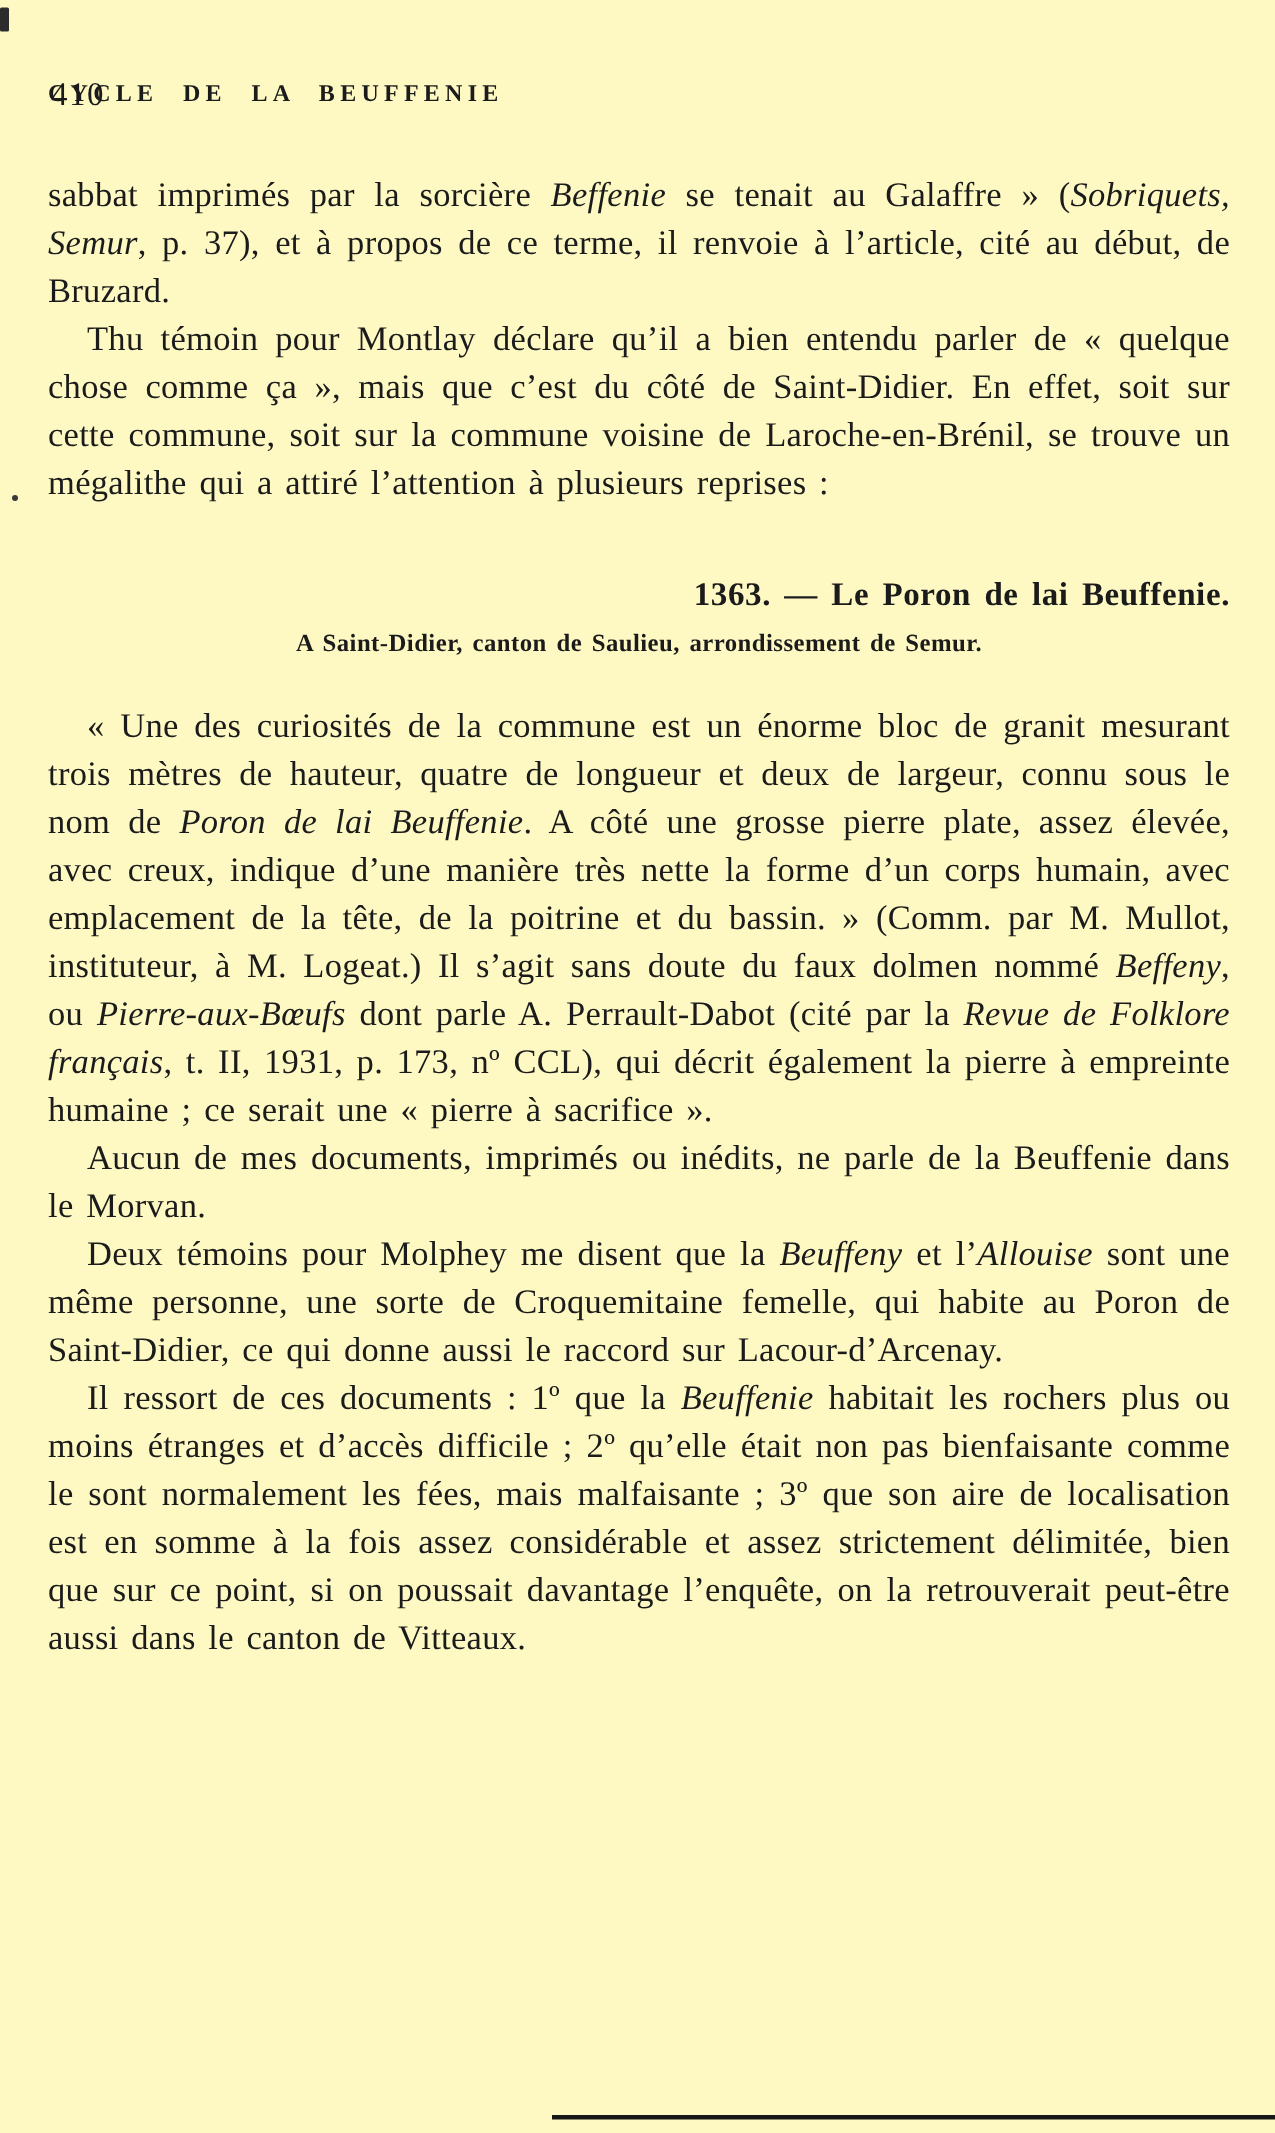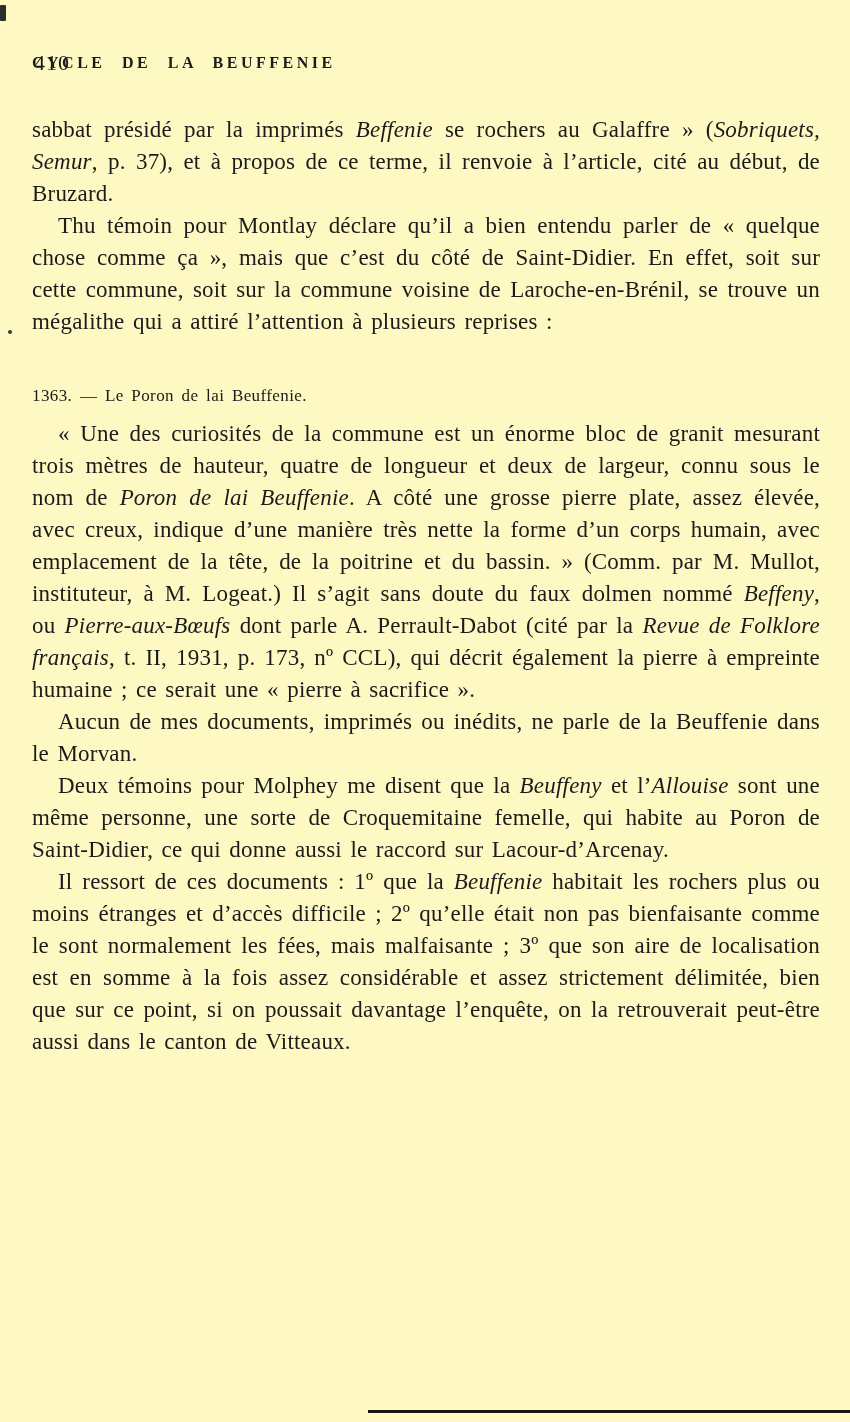--- a/index.html
+++ b/index.html
@@ -49,23 +49,23 @@
     word-spacing: 2.5px;
   }
   .page-body p {
     margin: 0;
     text-indent: 26px;
   }
   .page-body p.no-indent {
     text-indent: 0;
   }
   .heading {
-    font-weight: normal;
-    text-align: left;
-    font-size: 17px;
+    font-weight: bold;
+    text-align: right;
+    font-size: 22px;
     margin: 44px 0 8px 0;
     text-indent: 0;
     letter-spacing: 0.4px;
     word-spacing: 3px;
     line-height: 28px;
   }
   .subheading {
     font-weight: bold;
     text-align: center;
     font-size: 16.5px;
@@ -111,23 +111,24 @@
 <div class="page">
   <div class="artifact-corner"></div>
   <div class="artifact-dot"></div>
 
   <header class="page-header">
     <span class="page-number">410</span>
     <span class="running-title">CYCLE DE LA BEUFFENIE</span>
   </header>
 
   <main class="page-body">
-      <p class="no-indent"><span>sabbat présidé par la imprimés </span><i>Beffenie</i><span> se rochers au Galaffre » (</span><i>Sobriquets, Semur</i><span>, p. 37), et à propos de ce terme, il renvoie à l’article, cité au début, de Bruzard.</span></p>
+      <p class="no-indent"><span>sabbat imprimés par la sorcière </span><i>Beffenie</i><span> se tenait au Galaffre » (</span><i>Sobriquets, Semur</i><span>, p. 37), et à propos de ce terme, il renvoie à l’article, cité au début, de Bruzard.</span></p>
       <p><span>Thu témoin pour Montlay déclare qu’il a bien entendu parler de « quelque chose comme ça », mais que c’est du côté de Saint-Didier. En effet, soit sur cette commune, soit sur la commune voisine de Laroche-en-Brénil, se trouve un mégalithe qui a attiré l’attention à plusieurs reprises :</span></p>
       <h2 class="heading">1363. — Le Poron de lai Beuffenie.</h2>
+      <h3 class="subheading">A Saint-Didier, canton de Saulieu, arrondissement de Semur.</h3>
       <p><span>« Une des curiosités de la commune est un énorme bloc de granit mesurant trois mètres de hauteur, quatre de longueur et deux de largeur, connu sous le nom de </span><i>Poron de lai Beuffenie</i><span>. A côté une grosse pierre plate, assez élevée, avec creux, indique d’une manière très nette la forme d’un corps humain, avec emplacement de la tête, de la poitrine et du bassin. » (Comm. par M. Mullot, instituteur, à M. Logeat.) Il s’agit sans doute du faux dolmen nommé </span><i>Beffeny</i><span>, ou </span><i>Pierre-aux-Bœufs</i><span> dont parle A. Perrault-Dabot (cité par la </span><i>Revue de Folklore français</i><span>, t. II, 1931, p. 173, nº CCL), qui décrit également la pierre à empreinte humaine ; ce serait une « pierre à sacrifice ».</span></p>
       <p><span>Aucun de mes documents, imprimés ou inédits, ne parle de la Beuffenie dans le Morvan.</span></p>
       <p><span>Deux témoins pour Molphey me disent que la </span><i>Beuffeny</i><span> et l’</span><i>Allouise</i><span> sont une même personne, une sorte de Croquemitaine femelle, qui habite au Poron de Saint-Didier, ce qui donne aussi le raccord sur Lacour-d’Arcenay.</span></p>
       <p><span>Il ressort de ces documents : 1º que la </span><i>Beuffenie</i><span> habitait les rochers plus ou moins étranges et d’accès difficile ; 2º qu’elle était non pas bienfaisante comme le sont normalement les fées, mais malfaisante ; 3º que son aire de localisation est en somme à la fois assez considérable et assez strictement délimitée, bien que sur ce point, si on poussait davantage l’enquête, on la retrouverait peut-être aussi dans le canton de Vitteaux.</span></p>
     </main>
 
   <div class="bottom-rule"></div>
 </div>
 
 </body></html>

